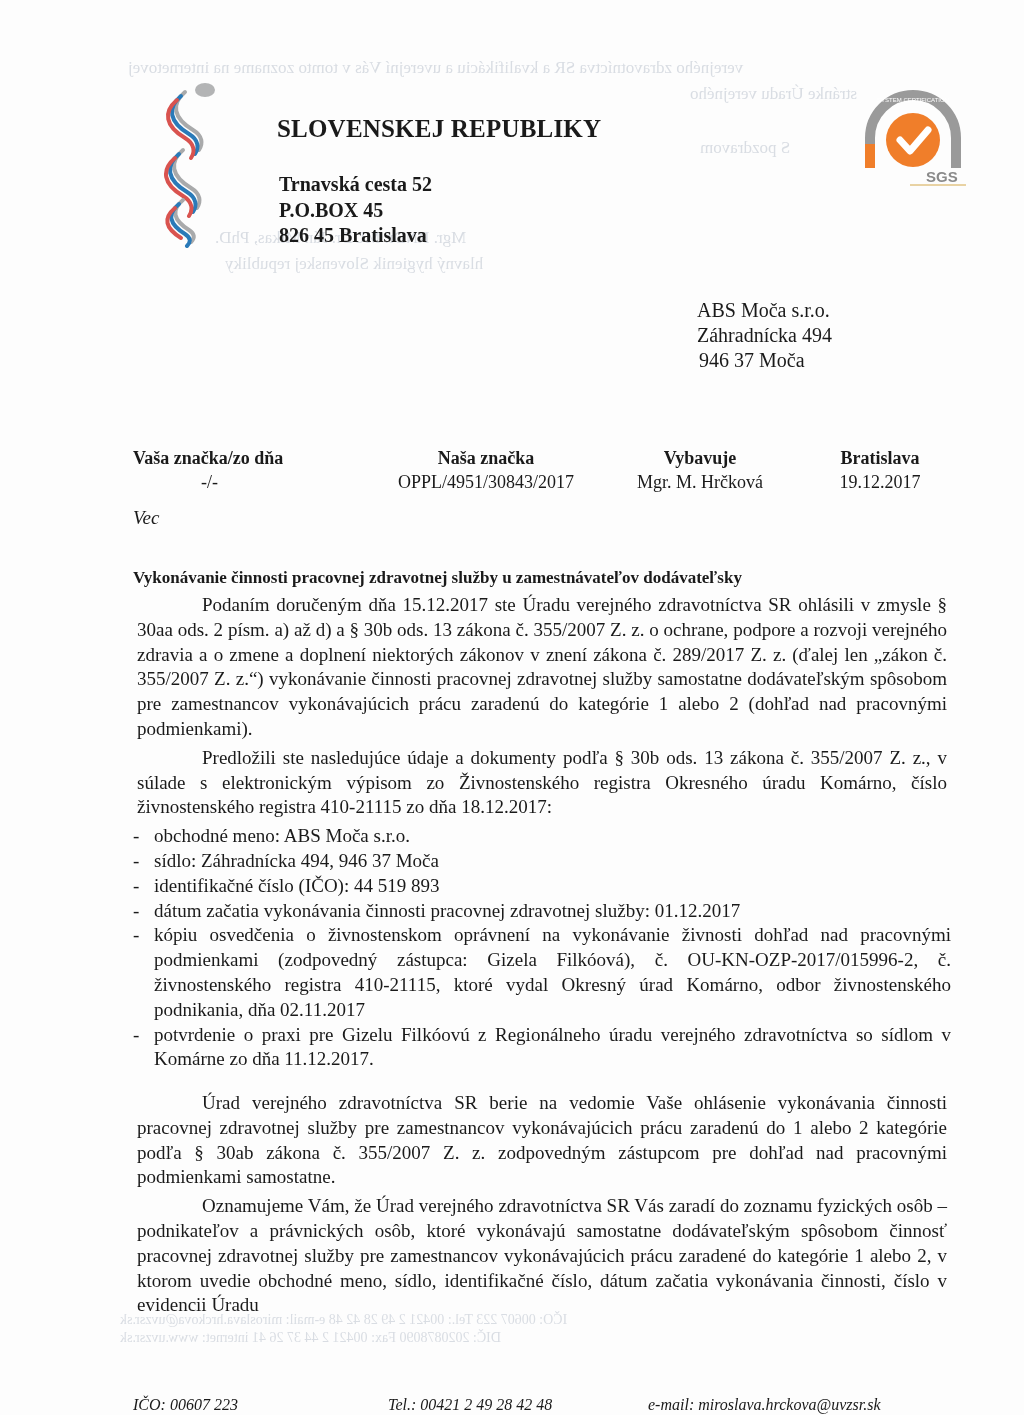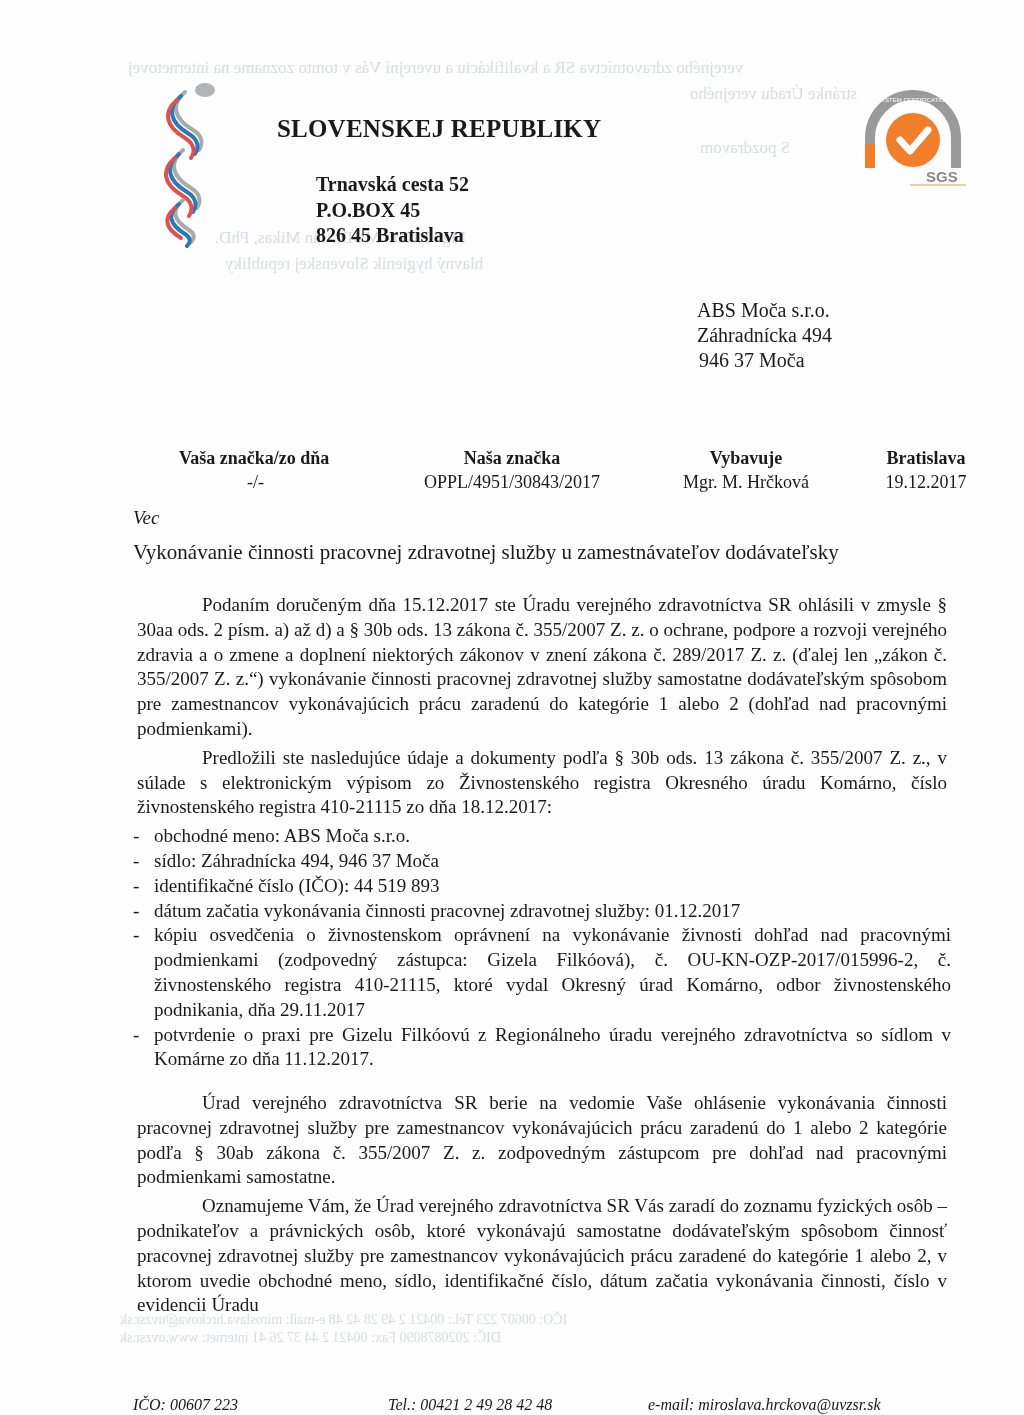--- a/index.html
+++ b/index.html
@@ -10,29 +10,29 @@
     color: #1a1a1a;
     position: relative;
   }
   .page { position: absolute; inset: 0; }
   .ghost {
     position: absolute; color: #d9dde3; font-size: 17px; white-space: nowrap;
     transform: scaleX(-1);
   }
   .logo { position: absolute; left: 163px; top: 78px; width: 60px; height: 170px; }
   .org-title { position: absolute; left: 277px; top: 114px; font-size: 25px; font-weight: bold; line-height: 30px; letter-spacing: 0.2px; }
-  .org-address { position: absolute; left: 279px; top: 172px; font-size: 20px; font-weight: bold; line-height: 25.5px; margin-left: 37px; }
+  .org-address { position: absolute; left: 279px; top: 172px; font-size: 20px; font-weight: bold; line-height: 25.5px; }
   .cert { position: absolute; left: 858px; top: 88px; width: 110px; height: 100px; }
   .recipient { position: absolute; left: 697px; top: 298px; font-size: 20px; line-height: 25px; }
   .ref-table { position: absolute; top: 446px; left: 0; width: 1024px; font-size: 18px; }
-  .ref-col { position: absolute; text-align: center; margin-left: 46px; }
+  .ref-col { position: absolute; text-align: center; }
   .ref-col .h { font-weight: bold; line-height: 24px; white-space: nowrap; }
   .ref-col .v { line-height: 24px; white-space: nowrap; }
   .subject-label { position: absolute; left: 133px; top: 507px; font-size: 19px; font-style: italic; }
-  .subject-title { position: absolute; left: 133px; top: 540px; font-size: 21px; font-weight: normal; white-space: nowrap; }
+  .subject-title { position: absolute; left: 133px; top: 568px; font-size: 17px; font-weight: bold; white-space: nowrap; }
   .body-text { position: absolute; left: 133px; width: 818px; font-size: 19px; line-height: 24.8px; text-align: justify; }
   .body-text p { margin: 4px; text-indent: 65px; }
   .list { margin: 0; padding: 0; list-style: none; }
   .list li { position: relative; padding-left: 21px; text-align: justify; }
   .list li .dash { position: absolute; left: 0; top: 0; }
   .footer { position: absolute; top: 1394px; font-size: 16px; font-style: italic; line-height: 21px; }
 </style>
 </head>
 <body>
 
@@ -84,21 +84,21 @@
     <div>ABS Moča s.r.o.</div>
     <div>Záhradnícka 494</div>
     <div style="padding-left:2px">946 37 Moča</div>
   </div>
 
   <div class="ref-table">
     <div class="ref-col" style="left:133px; width:170px; text-align:left;">
       <div class="h">Vaša značka/zo dňa</div>
       <div class="v" style="padding-left:68px">-/-</div>
     </div>
-    <div class="ref-col" style="left:356px; width:220px;">
+    <div class="ref-col" style="left:376px; width:220px;">
       <div class="h">Naša značka</div>
       <div class="v">OPPL/4951/30843/2017</div>
     </div>
     <div class="ref-col" style="left:620px; width:160px;">
       <div class="h">Vybavuje</div>
       <div class="v">Mgr. M. Hrčková</div>
     </div>
     <div class="ref-col" style="left:820px; width:120px;">
       <div class="h">Bratislava</div>
       <div class="v">19.12.2017</div>
@@ -109,21 +109,21 @@
   <div class="subject-title">Vykonávanie činnosti pracovnej zdravotnej služby u zamestnávateľov dodávateľsky</div>
 
   <div class="body-text" style="top:589px;">
     <p>Podaním doručeným dňa 15.12.2017 ste Úradu verejného zdravotníctva SR ohlásili v zmysle § 30aa ods. 2 písm. a) až d) a § 30b ods. 13 zákona č. 355/2007 Z. z. o ochrane, podpore a rozvoji verejného zdravia a o zmene a doplnení niektorých zákonov v znení zákona č. 289/2017 Z. z. (ďalej len „zákon č. 355/2007 Z. z.“) vykonávanie činnosti pracovnej zdravotnej služby samostatne dodávateľským spôsobom pre zamestnancov vykonávajúcich prácu zaradenú do kategórie 1 alebo 2 (dohľad nad pracovnými podmienkami).</p>
     <p>Predložili ste nasledujúce údaje a dokumenty podľa § 30b ods. 13 zákona č. 355/2007 Z. z., v súlade s elektronickým výpisom zo Živnostenského registra Okresného úradu Komárno, číslo živnostenského registra 410-21115 zo dňa 18.12.2017:</p>
     <ul class="list">
       <li><span class="dash">-</span><span>obchodné meno: ABS Moča s.r.o.</span></li>
       <li><span class="dash">-</span><span>sídlo: Záhradnícka 494, 946 37 Moča</span></li>
       <li><span class="dash">-</span><span>identifikačné číslo (IČO): 44 519 893</span></li>
       <li><span class="dash">-</span><span>dátum začatia vykonávania činnosti pracovnej zdravotnej služby: 01.12.2017</span></li>
-      <li><span class="dash">-</span><span>kópiu osvedčenia o živnostenskom oprávnení na vykonávanie živnosti dohľad nad pracovnými podmienkami (zodpovedný zástupca: Gizela Filkóová), č. OU-KN-OZP-2017/015996-2, č. živnostenského registra 410-21115, ktoré vydal Okresný úrad Komárno, odbor živnostenského podnikania, dňa 29.11.2017</span></li>
+      <li><span class="dash">-</span><span>kópiu osvedčenia o živnostenskom oprávnení na vykonávanie živnosti dohľad nad pracovnými podmienkami (zodpovedný zástupca: Gizela Filkóová), č. OU-KN-OZP-2017/015996-2, č. živnostenského registra 410-21115, ktoré vydal Okresný úrad Komárno, odbor živnostenského podnikania, dňa 02.11.2017</span></li>
       <li><span class="dash">-</span><span>potvrdenie o praxi pre Gizelu Filkóovú z Regionálneho úradu verejného zdravotníctva so sídlom v Komárne zo dňa 11.12.2017.</span></li>
     </ul>
   </div>
 
   <div class="body-text" style="top:1087px;">
     <p>Úrad verejného zdravotníctva SR berie na vedomie Vaše ohlásenie vykonávania činnosti pracovnej zdravotnej služby pre zamestnancov vykonávajúcich prácu zaradenú do 1 alebo 2 kategórie podľa § 30ab zákona č. 355/2007 Z. z. zodpovedným zástupcom pre dohľad nad pracovnými podmienkami samostatne.</p>
     <p>Oznamujeme Vám, že Úrad verejného zdravotníctva SR Vás zaradí do zoznamu fyzických osôb – podnikateľov a právnických osôb, ktoré vykonávajú samostatne dodávateľským spôsobom činnosť pracovnej zdravotnej služby pre zamestnancov vykonávajúcich prácu zaradené do kategórie 1 alebo 2, v ktorom uvedie obchodné meno, sídlo, identifikačné číslo, dátum začatia vykonávania činnosti, číslo v evidencii Úradu</p>
   </div>
 
   <div class="footer" style="left:133px;">

